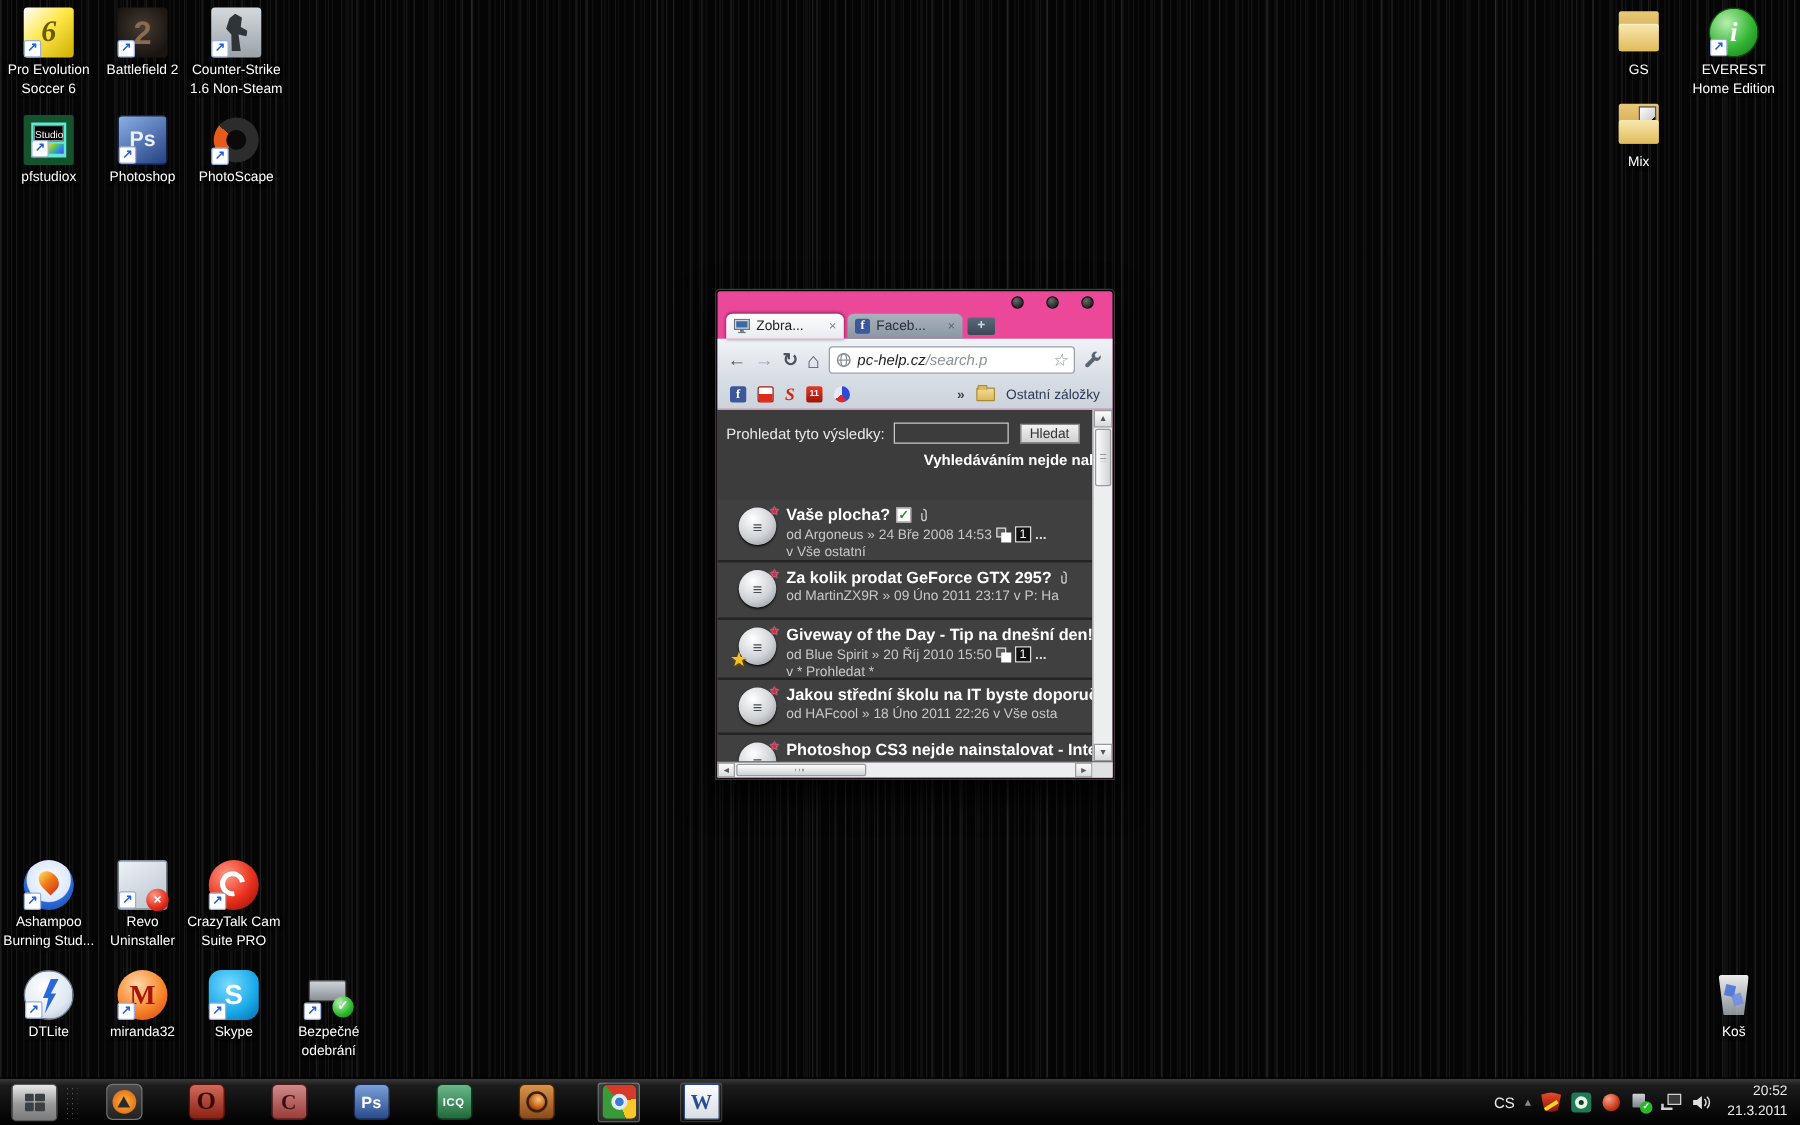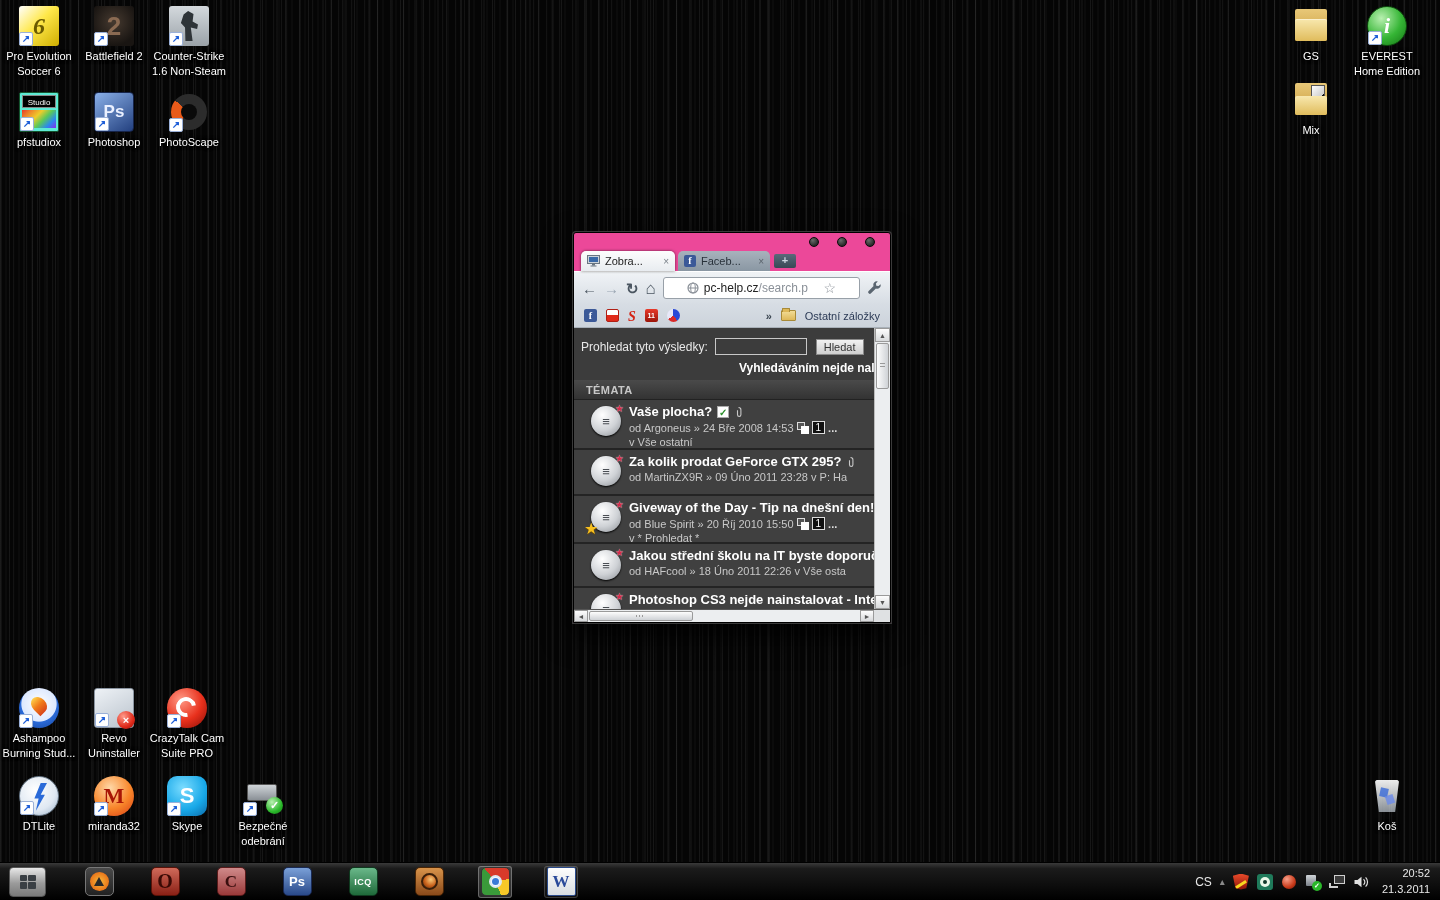--- a/index.html
+++ b/index.html
@@ -22,21 +22,21 @@
         color:#1f5fd8; font-size:10px; font-weight:bold; line-height:12px; text-align:center; }
   .g { position:absolute; inset:0; display:flex; align-items:center; justify-content:center; }
 
   .i-pes { background:linear-gradient(135deg,#ffffff,#ffe84a 45%,#cfae00); border-radius:3px; }
   .i-pes .g { font:italic bold 24px "Liberation Serif",serif; color:#6a5a00; }
   .i-bf2 { background:radial-gradient(circle at 50% 40%, #463a30, #191512 75%); border-radius:3px; }
   .i-bf2 .g { font:bold 26px "Liberation Sans",sans-serif; color:#8a6a52; }
   .i-cs { background:linear-gradient(#d4d9dd,#9aa2a8); border-radius:3px; }
   .i-cs .sil { position:absolute; left:11px; top:5px; width:18px; height:30px; background:#2e3438;
                clip-path:polygon(45% 0,75% 10%,70% 35%,100% 45%,95% 60%,60% 55%,70% 100%,30% 100%,28% 55%,5% 40%,20% 12%); }
-  .i-studio { background:#5eead4; border-radius:2px; overflow:hidden; border:1px solid #14532d; }
+  .i-studio { background:#5eead4; border-radius:2px; overflow:hidden; border:6px solid #14532d; }
   .i-studio .top { position:absolute; top:2px; left:2px; right:2px; height:13px; background:#000; color:#fff; font-size:8px; line-height:13px; border:1px solid #888; }
   .i-studio .rain { position:absolute; left:2px; right:2px; top:17px; bottom:3px;
         background:linear-gradient(135deg,#e83a2a,#ee8a2a,#eecc2a,#5ac85a,#2a8aee,#8a2aee); }
   .i-ps { background:linear-gradient(145deg,#8ab0e8,#23407f); border-radius:4px; border:1px solid #16244a; }
   .i-ps .g { font-weight:bold; font-size:17px; color:#eaf0ff; }
   .i-pscape { background:transparent; }
   .i-pscape .ring { position:absolute; inset:2px; border-radius:50%;
         background:conic-gradient(#2c2c2c 0 62%, #e85a1a 62% 86%, #2c2c2c 86% 100%); }
   .i-pscape .hole { position:absolute; inset:12px; border-radius:50%; background:#0a0a0a; }
   .folder { position:absolute; inset:3px 4px 5px 4px; }
@@ -82,21 +82,21 @@
   .tab.inactive { left:104px; width:92px; background:linear-gradient(#a8b2bc,#8a97a3); color:#28313a; }
   .tab .tx { margin-left:5px; white-space:nowrap; overflow:hidden; flex:1; }
   .tab .x { color:#7a828a; font-size:10px; margin-left:4px; }
   .tab.inactive .x { color:#5a636c; }
   .newtab { position:absolute; left:200px; bottom:3px; width:22px; height:14px; background:linear-gradient(#5a6a7a,#3a4856); border-radius:2px;
             color:#cfd8e2; font-size:11px; font-weight:bold; line-height:13px; text-align:center; }
   .fav-fb { width:12px; height:12px; background:#3b5998; border-radius:2px; color:#fff; font:bold 10px/12px "Liberation Serif",serif; text-align:center; flex:none; }
   .toolbar { height:33px; background:linear-gradient(#f0f3f6,#d7dde4); border-top:1px solid #fff; display:flex; align-items:center; padding:0 8px; gap:7px; }
   .navb { font-size:15px; font-weight:bold; color:#4a5560; line-height:1; }
   .navb.fwd { color:#9aa6b2; }
-  .omnibox { flex:1; height:22px; background:#fff; border:1px solid #98a0a8; border-radius:3px; display:flex; align-items:center; padding:0 23px; gap:5px; min-width:0; }
+  .omnibox { flex:1; height:22px; background:#fff; border:1px solid #98a0a8; border-radius:3px; display:flex; align-items:center; padding:0 5px; gap:5px; min-width:0;font-style:italic; }
   .omnibox .addr { font-size:12px; white-space:nowrap; overflow:hidden; }
   .omnibox .addr b { font-weight:normal; color:#222; }
   .omnibox .addr span { color:#8a9098; }
   .star { color:#8a9098; font-size:14px; margin-left:auto; }
   .bookbar { height:24px; background:linear-gradient(#d7dde4,#ccd3db); border-bottom:1px solid #a8b0b8; display:flex; align-items:center; padding:0 10px; gap:9px; font-size:11px; color:#2b3a55; }
   .bm { width:13px; height:13px; border-radius:2px; flex:none; }
   .bm-yt { background:linear-gradient(#fff 0 45%, #e02a1a 45% 100%); border:1px solid #b02015; position:relative; }
   .bm-s { background:transparent; color:#d42313; font:italic bold 14px "Liberation Serif",serif; width:auto; }
   .bm-11 { background:linear-gradient(#e83a2a,#9a150a); color:#fff; font-size:7px; font-weight:bold; text-align:center; line-height:13px; }
   .bm-spark { background:conic-gradient(#2a4ad8 0 40%, #d82a2a 40% 65%, #e8e8f8 65% 100%); border-radius:50%; }
@@ -379,21 +379,20 @@
     <span>Ostatní záložky</span>
   </div>
   <div class="content">
     <div class="main">
       <div class="srow">
         <span>Prohledat tyto výsledky:</span>
         <input class="sinput" style="">
         <button class="sbtn">Hledat</button>
       </div>
       <div class="note">Vyhledáváním nejde nale</div>
-      <div class="thembar">TÉMATA</div>
       <div class="topics">
 
         <div class="trow" style="height:48px">
           <span class="ticon">
               <span class="ln">≡</span>
               <span class="rs">★</span>
             </span>
           <div class="t1">
               <span>Vaše plocha?</span>
               <span class="chkbox">✓</span>
@@ -420,21 +419,21 @@
               <span class="ln">≡</span>
               <span class="rs">★</span>
             </span>
           <div class="t1">
               <span>Za kolik prodat GeForce GTX 295?</span>
               <svg class="clip" width="9" height="12" viewBox="0 0 9 12">
                 <path d="M4.5 1.5c1.4 0 2.4 1 2.4 2.3v5a1.7 1.7 0 0 1-3.4 0V4.3" fill="none" stroke="#c8c8c8" stroke-width="1.1"></path>
               </svg>
             </div>
           <div class="t2">
-              <span>od MartinZX9R » 09 Úno 2011 23:28 v P: Ha</span>
+              <span>od MartinZX9R » 09 Úno 2011 23:17 v P: Ha</span>
             </div>
         </div>
 
         <div class="trow" style="height:48px">
           <span class="ticon">
               <span class="ln">≡</span>
               <span class="rs">★</span>
               <span class="ys">★</span>
             </span>
           <div class="t1">

